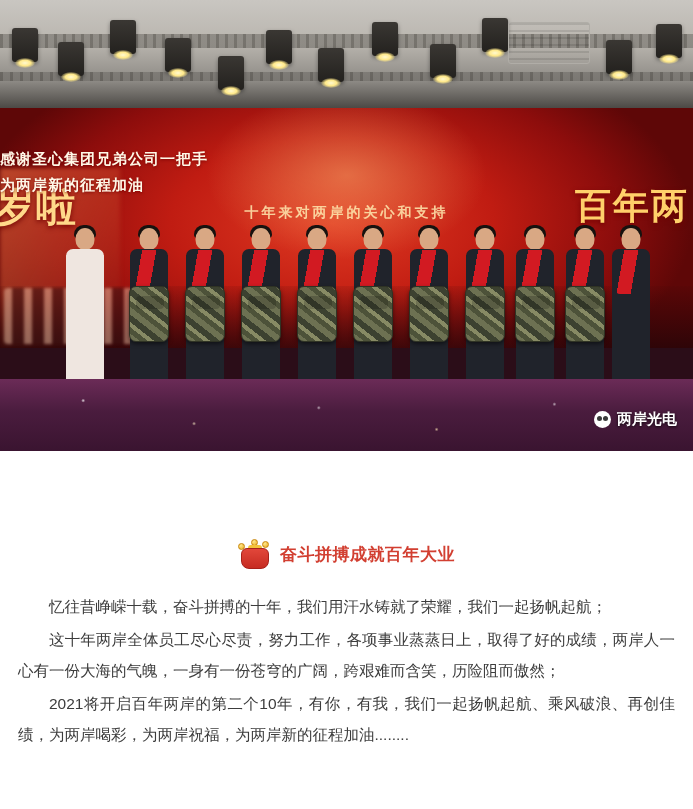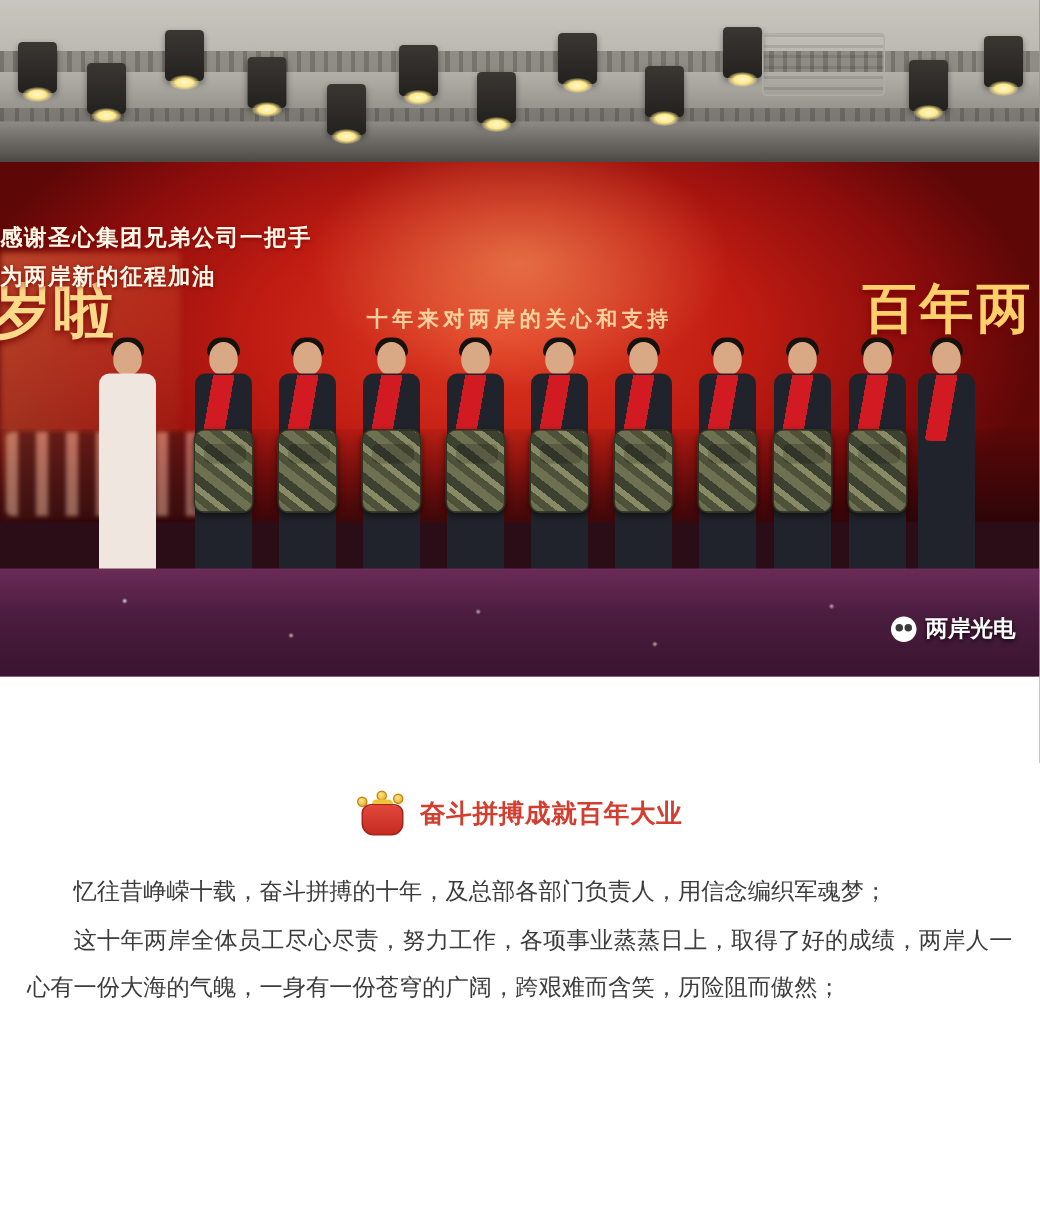--- a/index.html
+++ b/index.html
@@ -248,21 +248,21 @@
     position: absolute;
     left: 3px; top: 5px;
     width: 5px; height: 5px;
     border-radius: 50%;
     background: #3a3a3a;
     box-shadow: 6px 0 0 #3a3a3a;
   }
 
   
   .article {
-    padding: 0 18px;
+    padding: 12px 18px;
   }
   .spacer-top { height: 76px; }
 
   .heading {
     display: flex;
     align-items: center;
     justify-content: center;
     gap: 8px;
     margin-bottom: 22px;
   }
@@ -442,15 +442,16 @@
     <span class="money-bag">
       <span class="mb-coin" style="left:0px;  top:4px;"></span>
       <span class="mb-coin" style="left:24px; top:2px;"></span>
       <span class="mb-coin" style="left:13px; top:0px;"></span>
       <span class="mb-neck"></span>
       <span class="mb-body"></span>
     </span>
     <span class="heading-text">奋斗拼搏成就百年大业</span>
   </div>
 
-  <p class="para">忆往昔峥嵘十载，奋斗拼搏的十年，及总部各部门负责人，用信念编织军魂梦；</p>
+  <p class="para">忆往昔峥嵘十载，奋斗拼搏的十年，我们用汗水铸就了荣耀，我们一起扬帆起航；</p>
   <p class="para">这十年两岸全体员工尽心尽责，努力工作，各项事业蒸蒸日上，取得了好的成绩，两岸人一心有一份大海的气魄，一身有一份苍穹的广阔，跨艰难而含笑，历险阻而傲然；</p>
+  <p class="para">2021将开启百年两岸的第二个10年，有你，有我，我们一起扬帆起航、乘风破浪、再创佳绩，为两岸喝彩，为两岸祝福，为两岸新的征程加油........</p>
 </div>
 
 </body></html>

